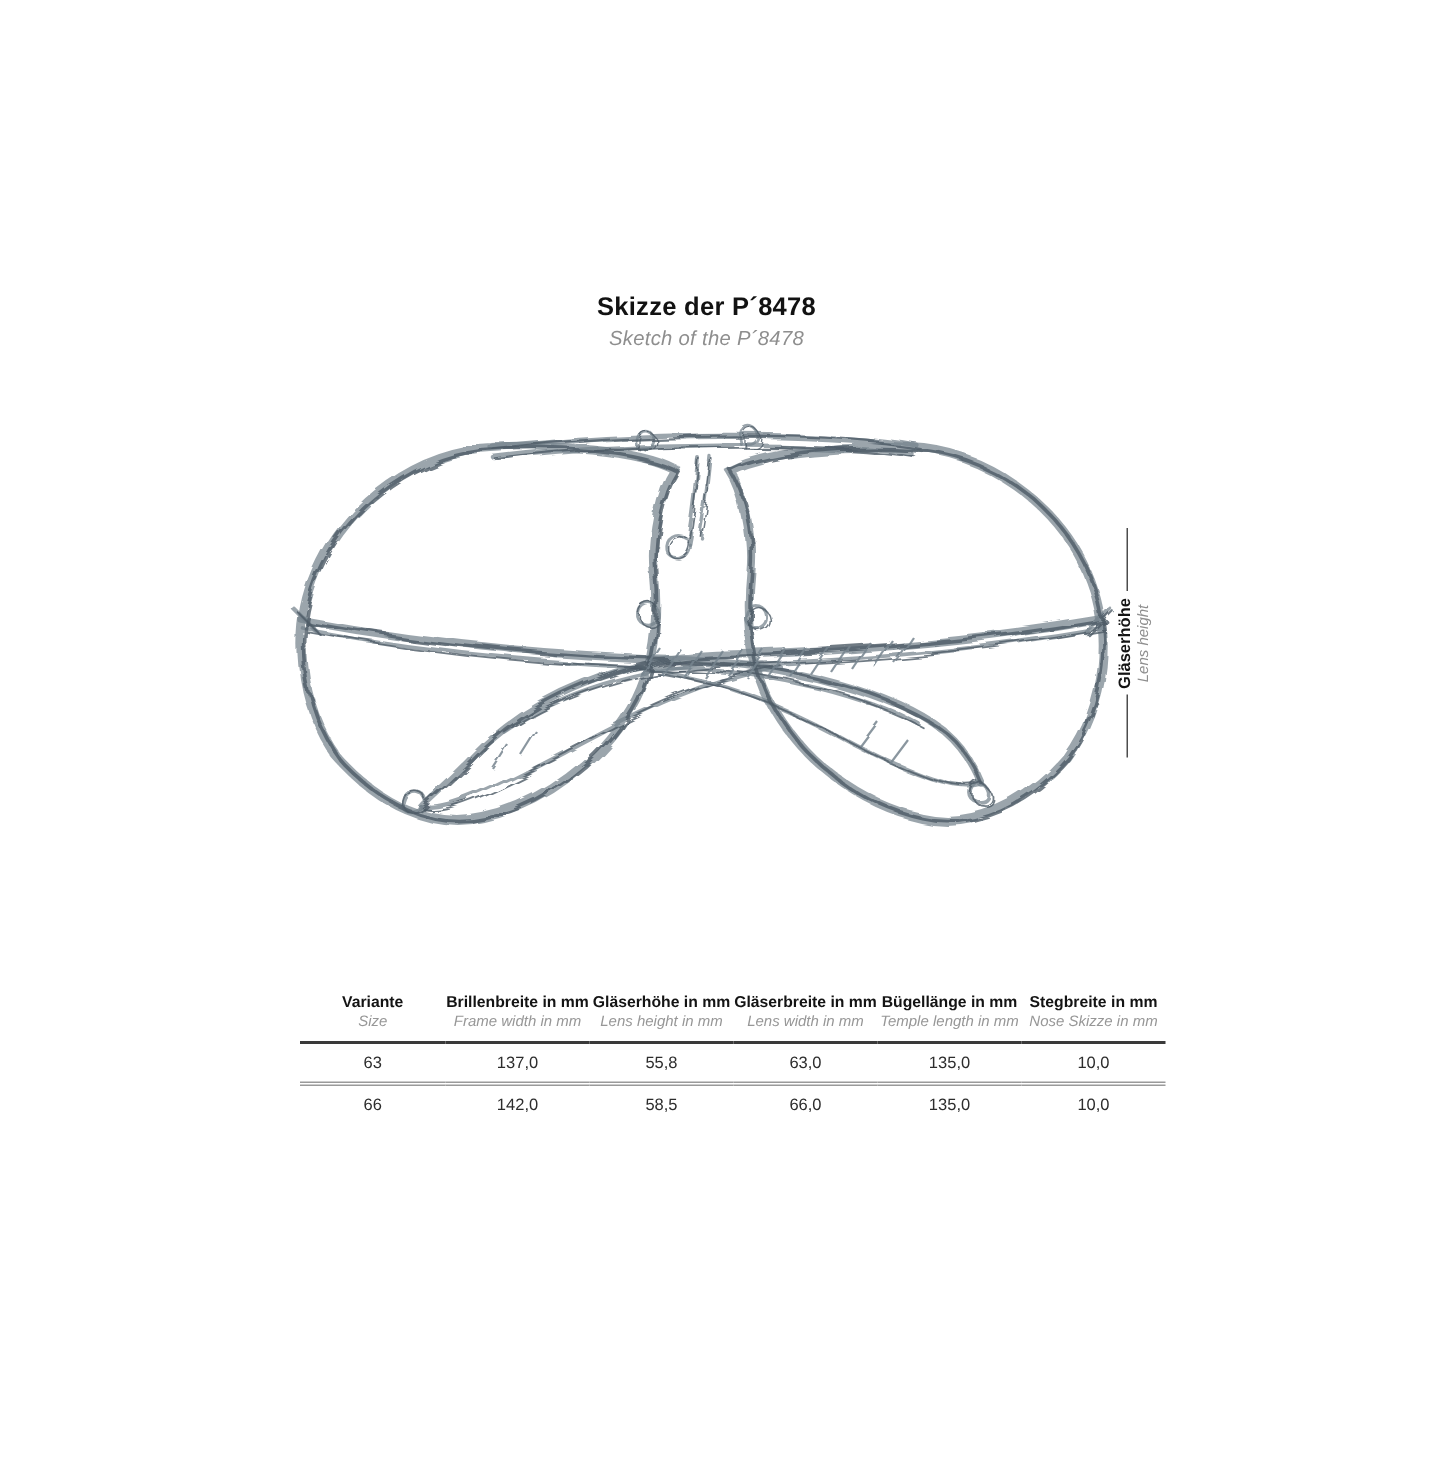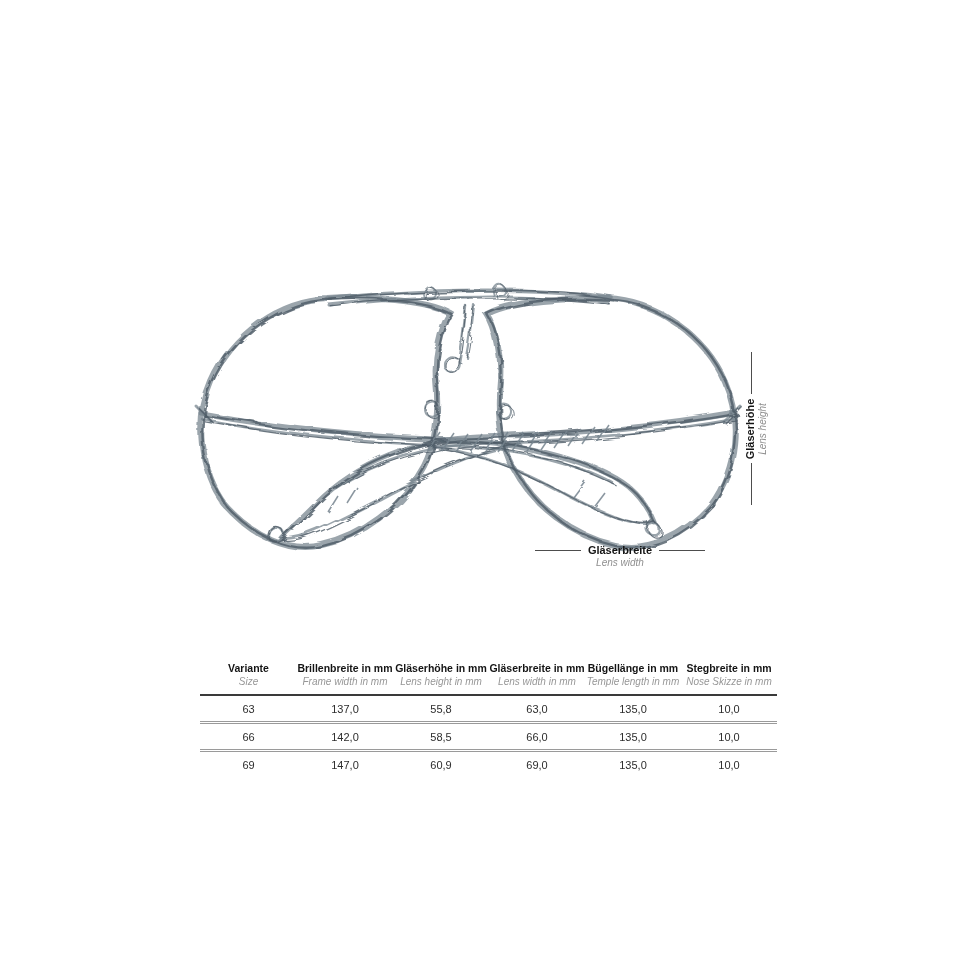--- a/index.html
+++ b/index.html
@@ -45,20 +45,24 @@
   .spec-table td{
     text-align:center;font-size:11px;color:#2d2d2d;height:23px;vertical-align:middle;
   }
   .spec-table tbody tr + tr td{border-top:3px double #9a9a9a;}
 </style>
 </head>
 <body>
 
 <div class="page">
 
+  <div class="title-block">
+    <div class="title">Skizze der P´8478</div>
+    <div class="subtitle">Sketch of the P´8478</div>
+  </div>
 
   <svg class="sketch" viewBox="0 0 600 300" aria-hidden="true">
     <defs>
       <filter id="rough1" x="-15%" y="-15%" width="130%" height="130%">
         <feTurbulence type="fractalNoise" baseFrequency="0.015 0.04" numOctaves="4" seed="11" result="n"></feTurbulence>
         <feDisplacementMap in="SourceGraphic" in2="n" scale="7"></feDisplacementMap>
       </filter>
       <filter id="rough2" x="-15%" y="-15%" width="130%" height="130%">
         <feTurbulence type="fractalNoise" baseFrequency="0.022 0.055" numOctaves="3" seed="29" result="n"></feTurbulence>
         <feDisplacementMap in="SourceGraphic" in2="n" scale="9"></feDisplacementMap>
@@ -155,28 +159,20 @@
     </g>
   </svg>
 
   <div class="vseg top"></div>
   <div class="vlabel">
     <div class="dim-de">Gläserhöhe</div>
     <div class="dim-en">Lens height</div>
   </div>
   <div class="vseg bot"></div>
 
-  <div class="hdim glaeser">
-    <div class="row">
-      <div class="dim-line"></div>
-      <div class="dim-de">Gläserbreite</div>
-      <div class="dim-line"></div>
-    </div>
-    <div class="dim-en">Lens width</div>
-  </div>
 
 
   <table class="spec-table">
     <colgroup>
       <col style="width:97px">
         <col style="width:96px">
         <col style="width:96px">
       <col style="width:96px">
         <col style="width:96px">
         <col style="width:96px">
@@ -219,24 +215,16 @@
         <td>10,0</td>
       </tr>
       <tr>
         <td>66</td>
         <td>142,0</td>
         <td>58,5</td>
         <td>66,0</td>
         <td>135,0</td>
         <td>10,0</td>
       </tr>
-      <tr>
-        <td>69</td>
-        <td>147,0</td>
-        <td>60,9</td>
-        <td>69,0</td>
-        <td>135,0</td>
-        <td>10,0</td>
-      </tr>
     </tbody>
   </table>
 
 </div>
 
 </body></html>

